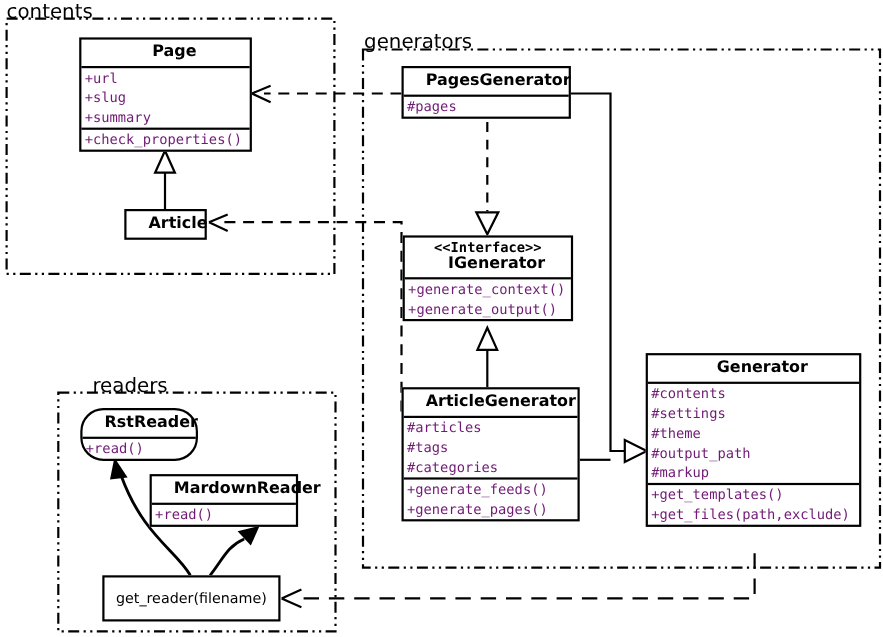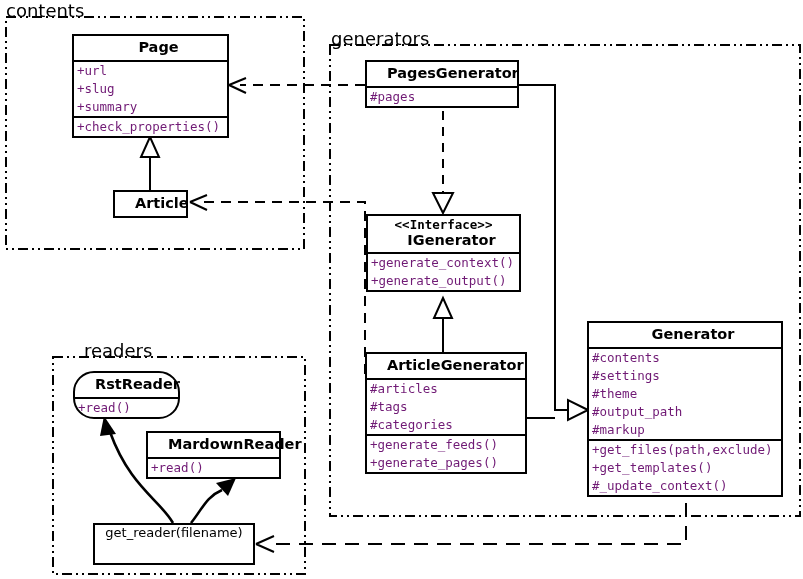--- a/index.html
+++ b/index.html
@@ -16,21 +16,21 @@
   .cls-name{font-weight:bold;font-size:14.5px;text-align:center;
             font-family:"DejaVu Sans", sans-serif;color:#000;
             padding:3px 4px 4px 20px;line-height:1.15;}
   .stereo{font-weight:bold;font-size:12.5px;text-align:center;
           font-family:"DejaVu Sans Mono", monospace;color:#000;
           line-height:1.1;padding-top:2px;}
   .member{font-family:"DejaVu Sans Mono", monospace;font-size:12.5px;
           color:#701a75;line-height:16px;padding:1px 2px 1px 3px;
           white-space:nowrap;}
   .fnbox{position:absolute;border:2px solid #000;background:#fff;
-         box-sizing:border-box;display:flex;
+         box-sizing:border-box;display:flex;align-items:center;
          justify-content:center;font-family:"DejaVu Sans", sans-serif;
          font-size:13px;color:#000;}
 </style>
 </head>
 <body>
 
 <div id="stage">
 
   <svg viewBox="0 0 803 579">
 
@@ -146,34 +146,33 @@
   <div class="umlbox" style="left:587px; top:321px; width:196px;">
     <div class="sec cls-name">Generator</div>
     <div class="sec">
       <div class="member">#contents</div>
       <div class="member">#settings</div>
       <div class="member">#theme</div>
       <div class="member">#output_path</div>
       <div class="member">#markup</div>
     </div>
     <div class="sec">
+      <div class="member">+get_templates()</div>
       <div class="member">+get_files(path,exclude)</div>
-      <div class="member">+get_templates()</div>
-      <div class="member">#_update_context()</div>
     </div>
   </div>
 
   <div class="umlbox" style="left:73px; top:371px; width:107px;border-radius:21px;">
     <div class="sec cls-name">RstReader</div>
     <div class="sec">
       <div class="member">+read()</div>
     </div>
   </div>
 
-  <div class="umlbox" style="left:146px; top:431px; width:135px;">
+  <div class="umlbox" style="left:136px; top:431px; width:135px;">
     <div class="sec cls-name">MardownReader</div>
     <div class="sec">
       <div class="member">+read()</div>
     </div>
   </div>
 
   <div class="fnbox" style="left:93px; top:523px; width:162px; height:42px;">
     <span>get_reader(filename)</span>
   </div>
 

